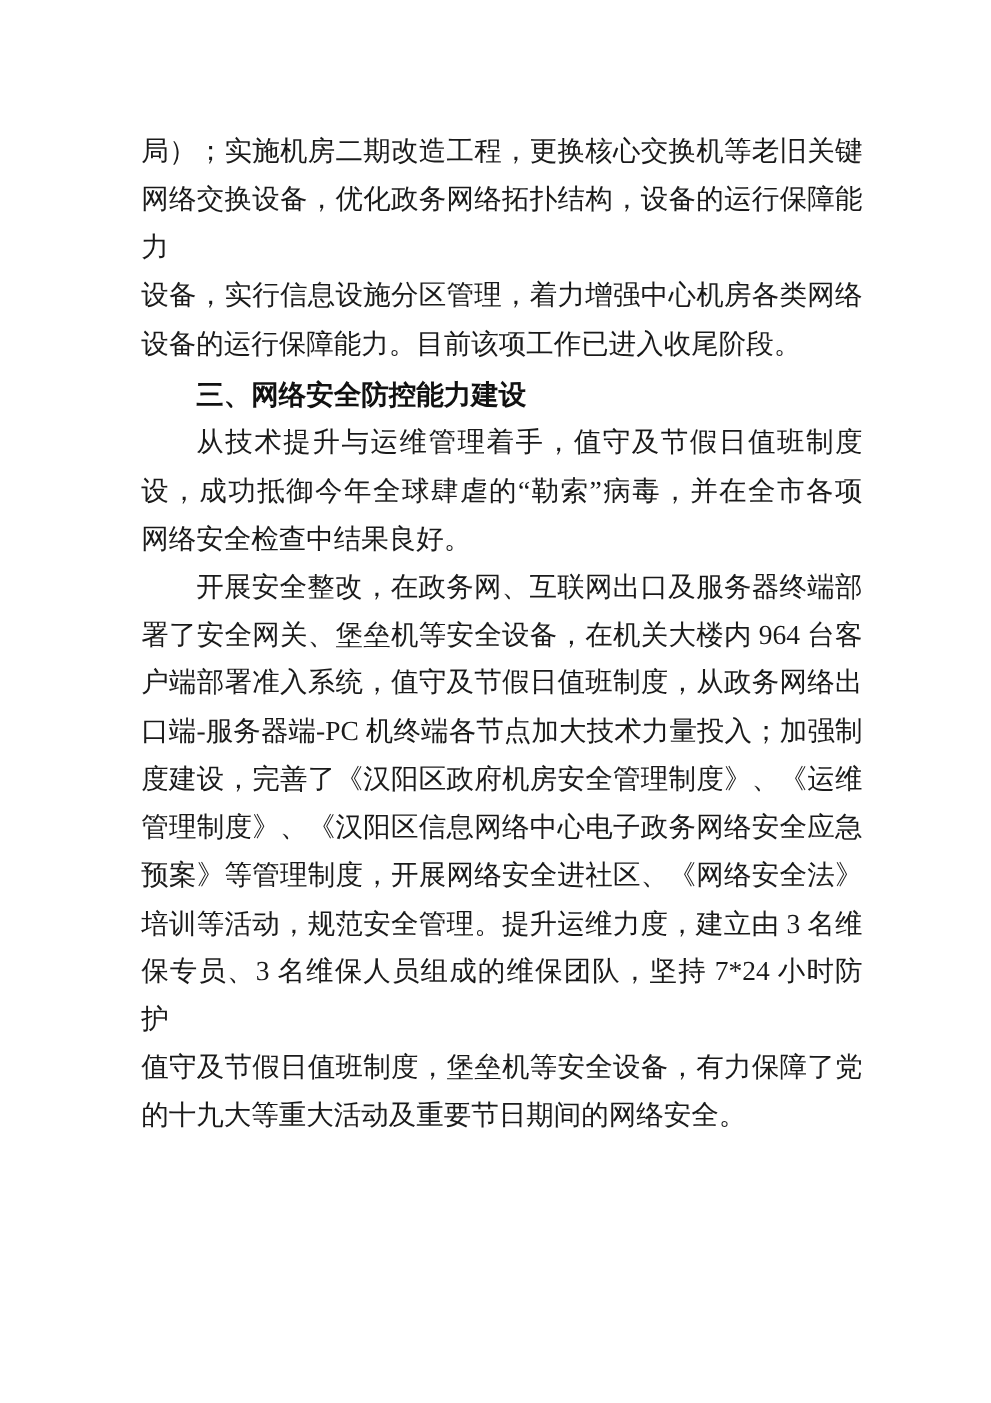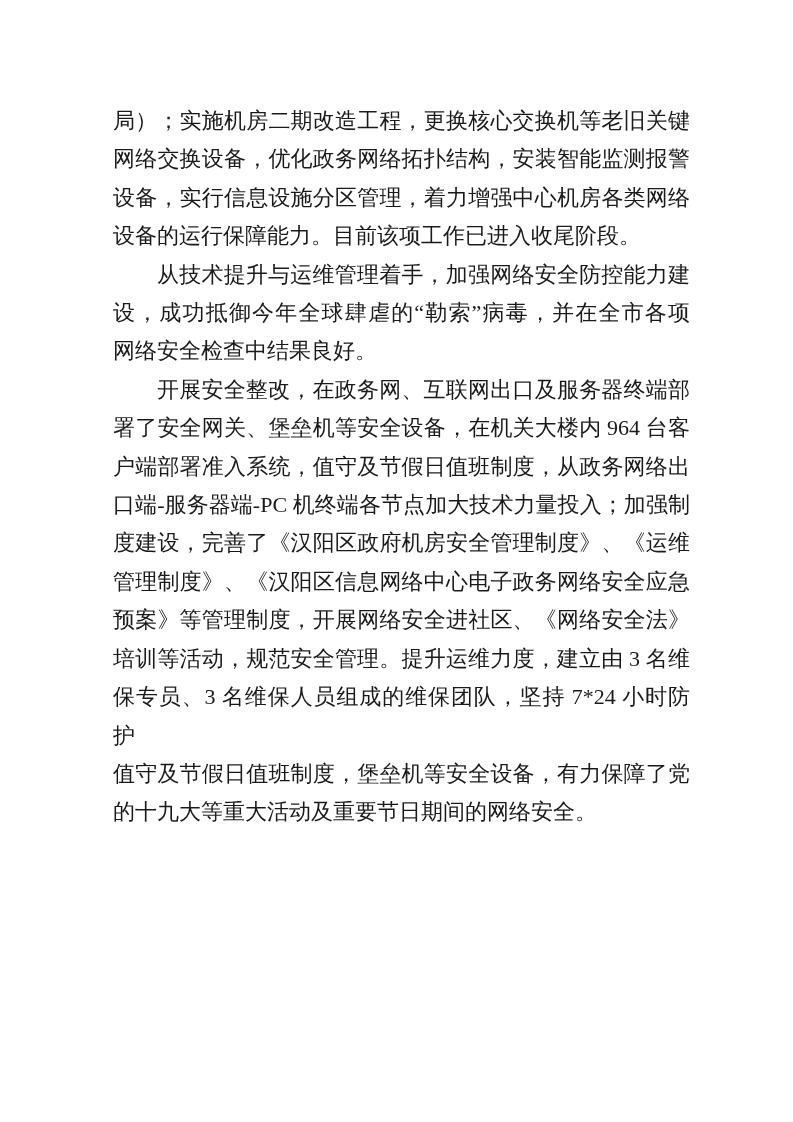--- a/index.html
+++ b/index.html
@@ -40,24 +40,25 @@
     color: #111111;
     margin-top: 3px;
   }
 </style>
 </head>
 <body>
 
 <div class="page">
   <div class="doc-body" id="doc-body">
       <div class="line body-line fill">局）；实施机房二期改造工程，更换核心交换机等老旧关键</div>
-      <div class="line body-line fill">网络交换设备，优化政务网络拓扑结构，安装智能监测报警</div>
+      <div class="line body-line fill">网络交换设备，优化政务网络拓扑结构，设备的运行保障能力</div>
       <div class="line body-line fill">设备，实行信息设施分区管理，着力增强中心机房各类网络</div>
       <div class="line body-line">设备的运行保障能力。目前该项工作已进入收尾阶段。</div>
-      <div class="line body-line indent fill">从技术提升与运维管理着手，加强网络安全防控能力建</div>
+      <div class="line heading indent">三、网络安全防控能力建设</div>
+      <div class="line body-line indent fill">从技术提升与运维管理着手，值守及节假日值班制度</div>
       <div class="line body-line fill">设，成功抵御今年全球肆虐的“勒索”病毒，并在全市各项</div>
       <div class="line body-line">网络安全检查中结果良好。</div>
       <div class="line body-line indent fill">开展安全整改，在政务网、互联网出口及服务器终端部</div>
       <div class="line body-line fill">署了安全网关、堡垒机等安全设备，在机关大楼内 964 台客</div>
       <div class="line body-line fill">户端部署准入系统，值守及节假日值班制度，从政务网络出</div>
       <div class="line body-line fill">口端-服务器端-PC 机终端各节点加大技术力量投入；加强制</div>
       <div class="line body-line fill">度建设，完善了《汉阳区政府机房安全管理制度》、《运维</div>
       <div class="line body-line fill">管理制度》、《汉阳区信息网络中心电子政务网络安全应急</div>
       <div class="line body-line fill">预案》等管理制度，开展网络安全进社区、《网络安全法》</div>
       <div class="line body-line fill">培训等活动，规范安全管理。提升运维力度，建立由 3 名维</div>

